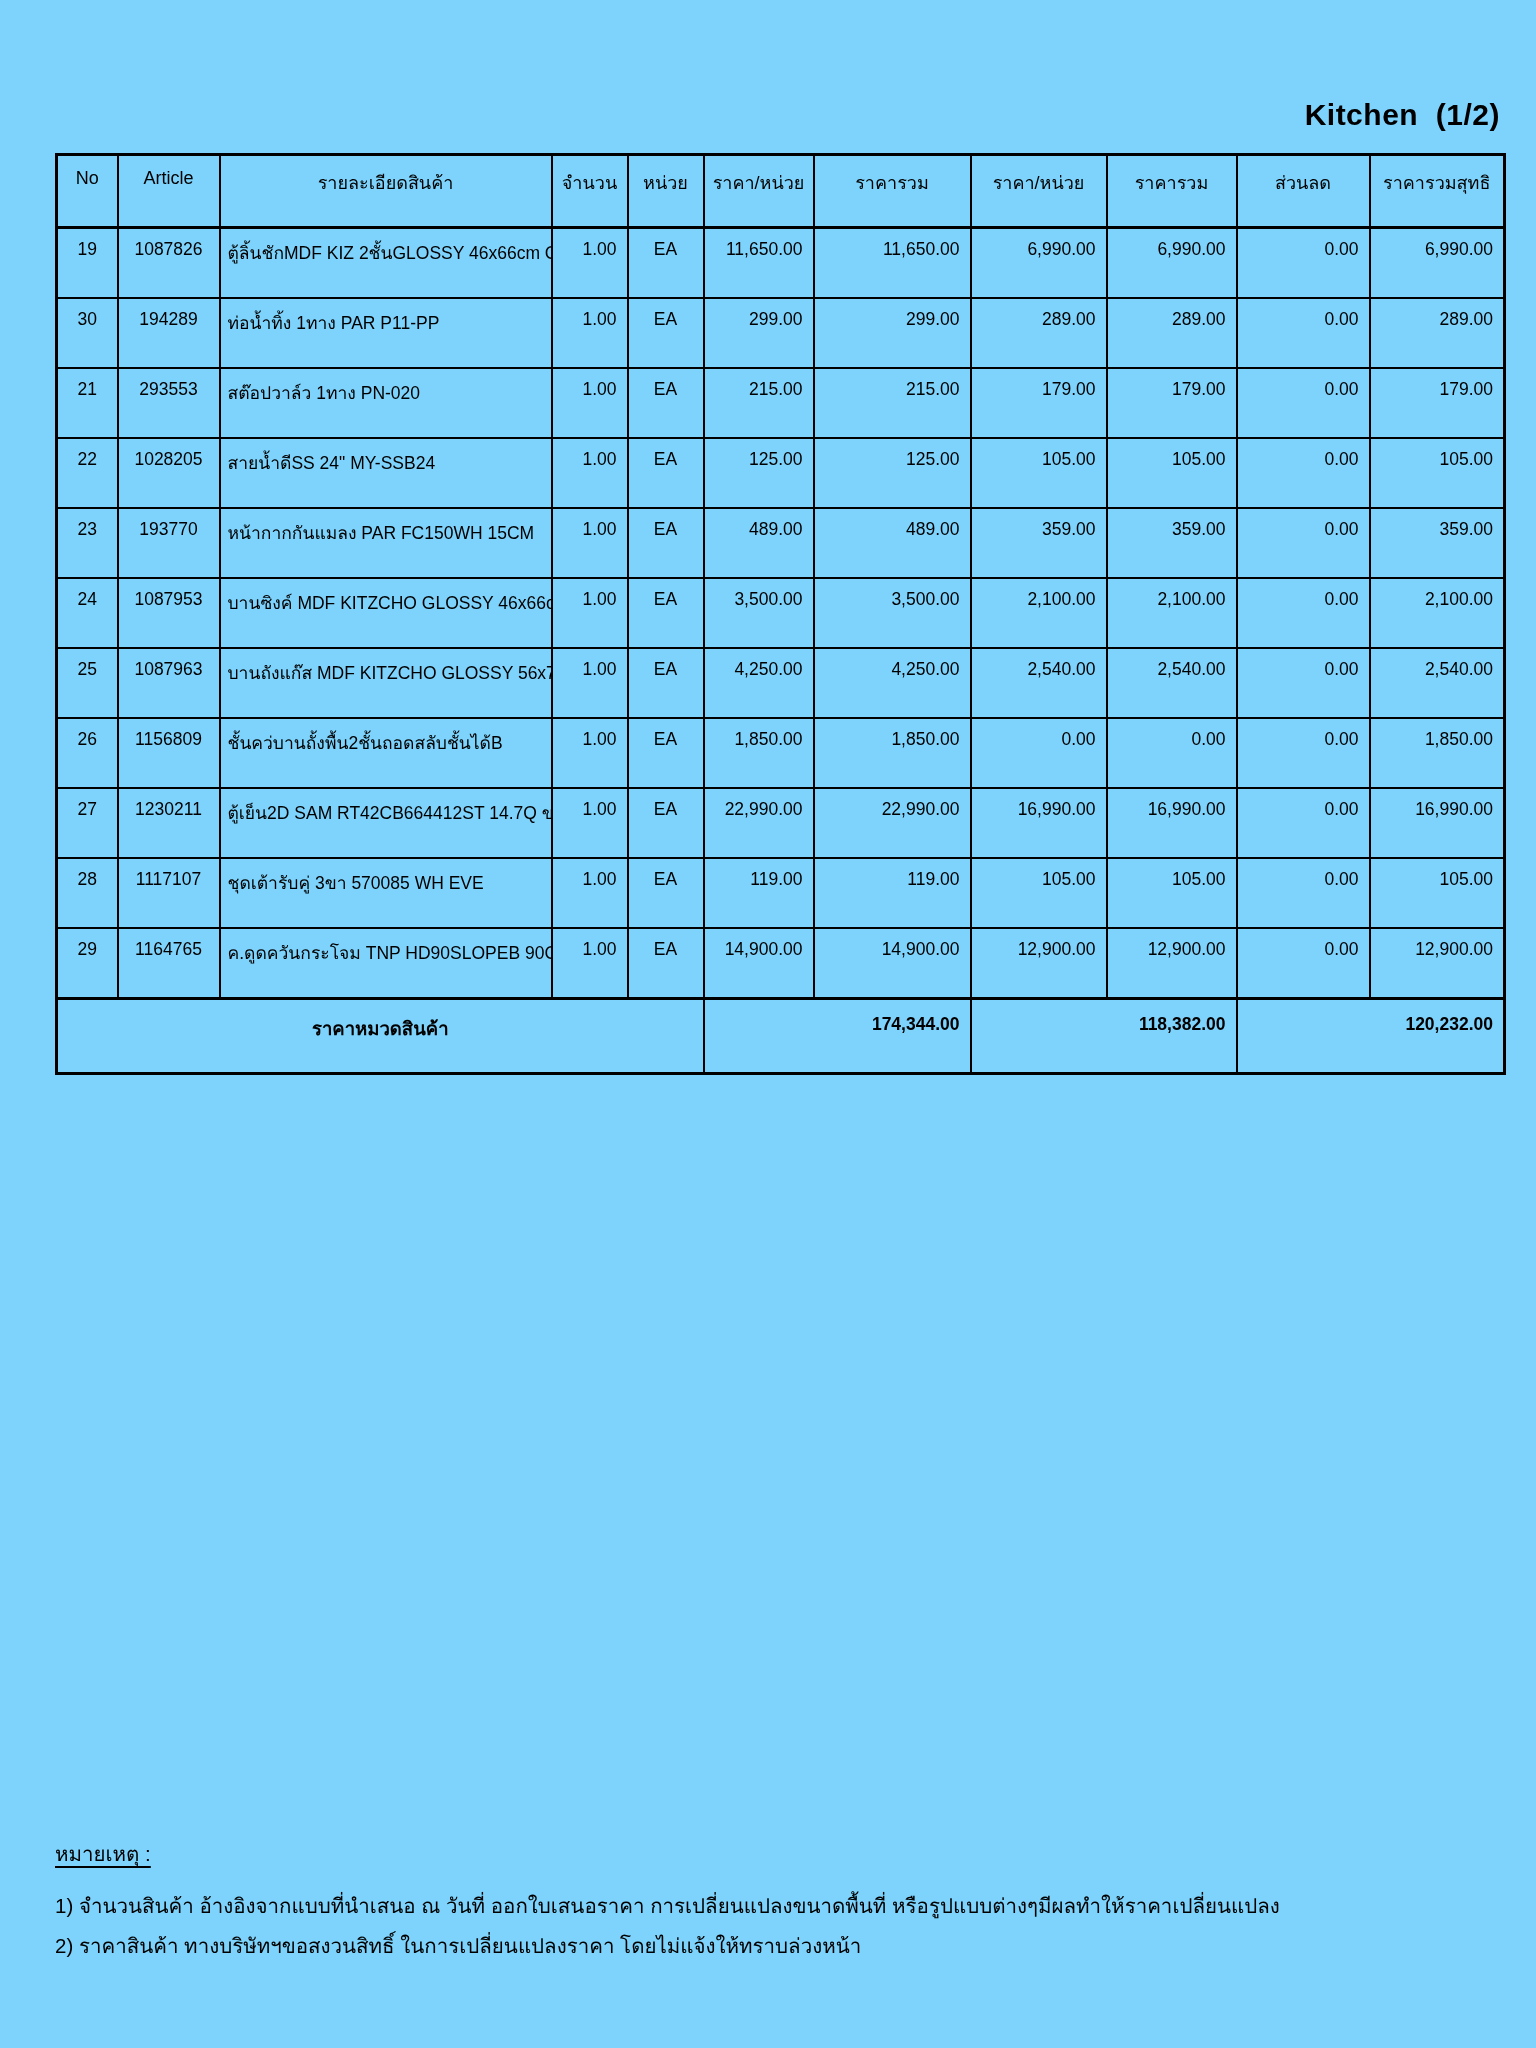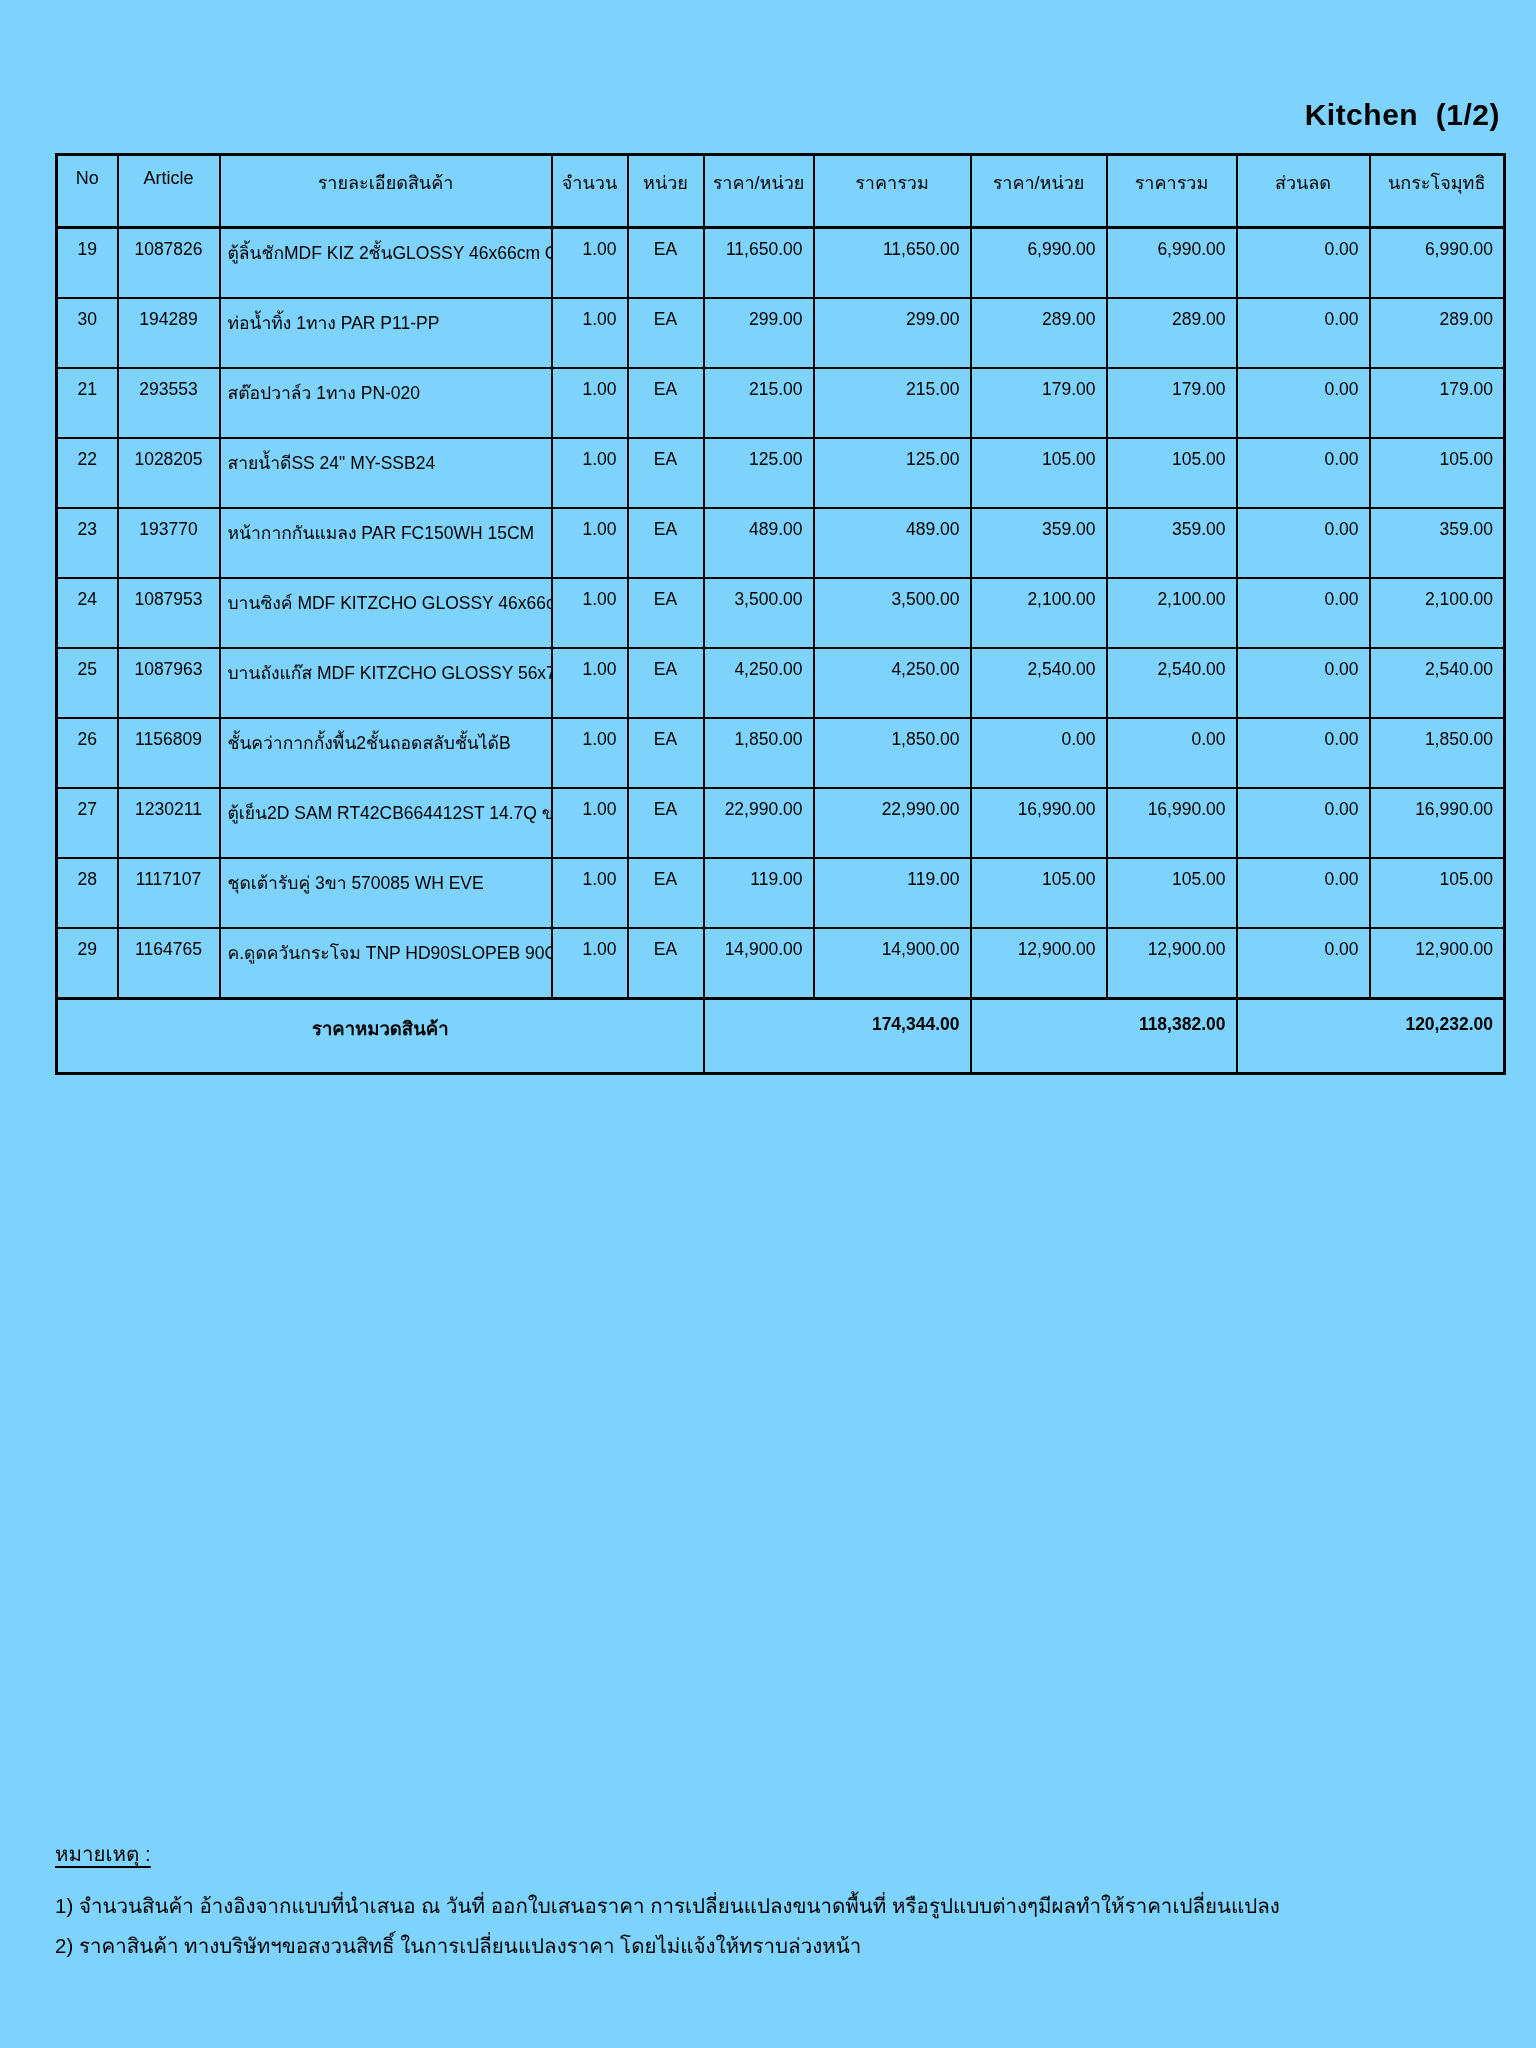--- a/index.html
+++ b/index.html
@@ -103,21 +103,21 @@
         <th>No</th>
         <th>Article</th>
         <th>รายละเอียดสินค้า</th>
         <th>จำนวน</th>
         <th>หน่วย</th>
         <th>ราคา/หน่วย</th>
         <th>ราคารวม</th>
         <th>ราคา/หน่วย</th>
         <th>ราคารวม</th>
         <th>ส่วนลด</th>
-        <th>นกระโจมุทธิ</th>
+        <th>ราคารวมสุทธิ</th>
       </tr>
     </thead>
     <tbody id="table-body">
     <tr>
       <td class="al-c">19</td>
       <td class="al-c">1087826</td>
       <td class="al-l desc">ตู้ลิ้นชักMDF KIZ 2ชั้นGLOSSY 46x66cm CW</td>
       <td class="al-r">1.00</td>
       <td class="al-c">EA</td>
       <td class="al-r">11,650.00</td>
@@ -208,21 +208,21 @@
       <td class="al-r">4,250.00</td>
       <td class="al-r">2,540.00</td>
       <td class="al-r">2,540.00</td>
       <td class="al-r">0.00</td>
       <td class="al-r">2,540.00</td>
     </tr>
 
     <tr>
       <td class="al-c">26</td>
       <td class="al-c">1156809</td>
-      <td class="al-l desc">ชั้นคว่ากากกั้งพื้น2ชั้นถอดสลับชั้นได้B</td>
+      <td class="al-l desc">ชั้นคว่บานถั้งพื้น2ชั้นถอดสลับชั้นได้B</td>
       <td class="al-r">1.00</td>
       <td class="al-c">EA</td>
       <td class="al-r">1,850.00</td>
       <td class="al-r">1,850.00</td>
       <td class="al-r">0.00</td>
       <td class="al-r">0.00</td>
       <td class="al-r">0.00</td>
       <td class="al-r">1,850.00</td>
     </tr>
 

